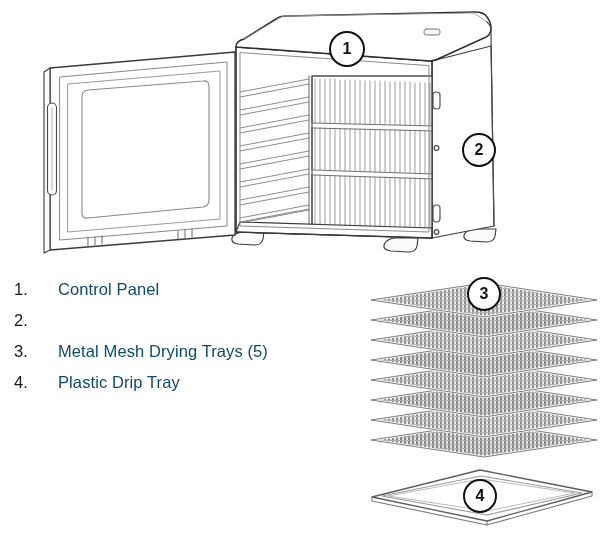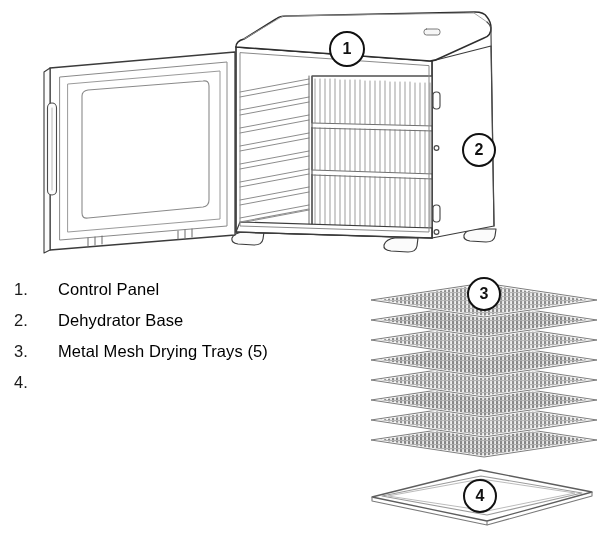--- a/index.html
+++ b/index.html
@@ -27,21 +27,21 @@
   }
   .legend-num{
     width:44px;
     flex:0 0 44px;
     font-size:16.5px;
     color:#1a1a1a;
     letter-spacing:.1px;
   }
   .legend-label{
     font-size:16.5px;
-    color:#000000;
+    color:#0c4a6e;
     white-space:nowrap;
     letter-spacing:.1px;
   }
 
   
   .badge{
     position:absolute;
     border-radius:50%;
     background:#ffffff;
     border:2.4px solid #111111;
@@ -277,28 +277,28 @@
     </g>
   </svg>
 
   <div class="legend">
     <div class="legend-row">
       <span class="legend-num">1.</span>
       <span class="legend-label">Control Panel</span>
     </div>
     <div class="legend-row">
       <span class="legend-num">2.</span>
-      <span class="legend-label">Dehydrator Base</span>
     </div>
     <div class="legend-row">
       <span class="legend-num">3.</span>
       <span class="legend-label">Metal Mesh Drying Trays (5)</span>
     </div>
     <div class="legend-row">
       <span class="legend-num">4.</span>
+      <span class="legend-label">Plastic Drip Tray</span>
     </div>
   </div>
 
   <div class="badge" id="badge-1" style="width: 36px; height: 36px; left: 329px; top: 31px;">1</div>
   <div class="badge" id="badge-2" style="width: 34px; height: 34px; left: 462px; top: 133px;">2</div>
   <div class="badge" id="badge-3" style="width: 34px; height: 34px; left: 467px; top: 277px;">3</div>
   <div class="badge" id="badge-4" style="width: 34px; height: 34px; left: 463px; top: 479px;">4</div>
 
 </div>
 

